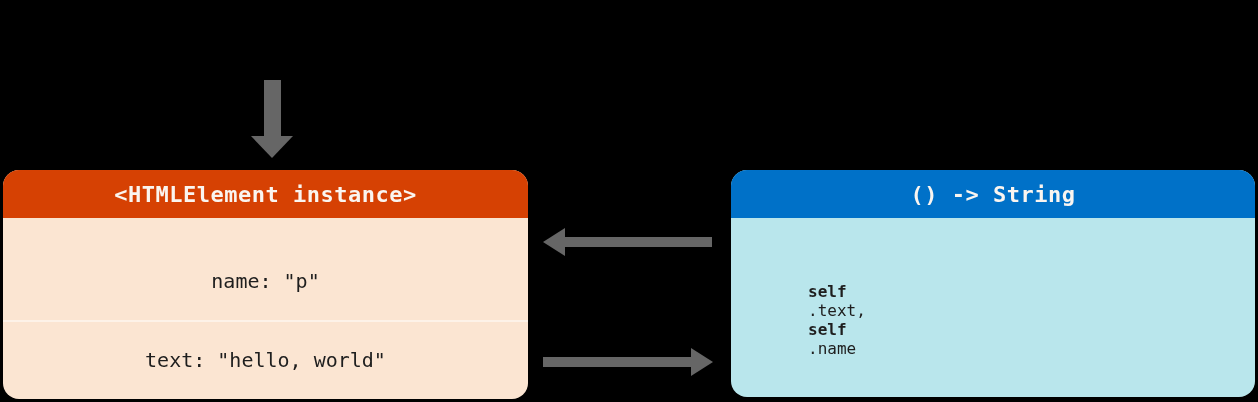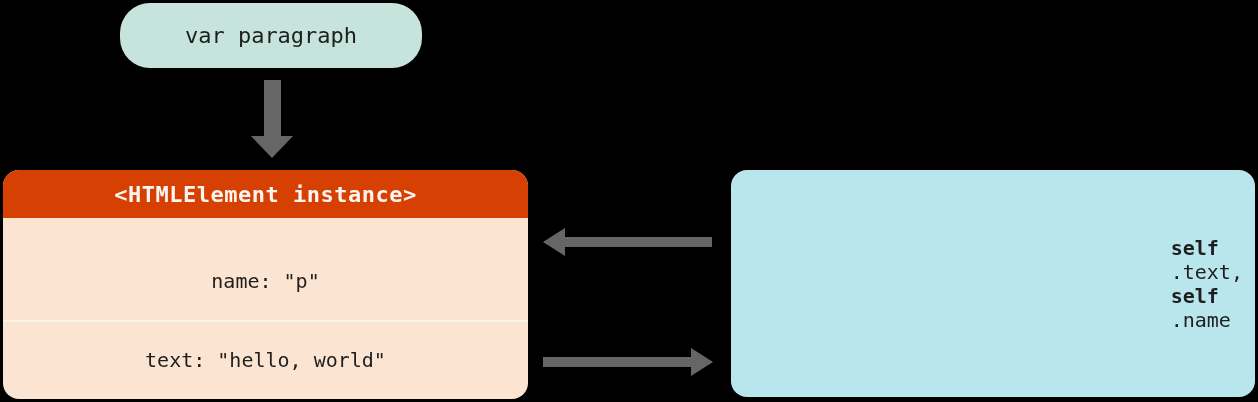--- a/index.html
+++ b/index.html
@@ -93,35 +93,32 @@
     color: var(--body-text, #1E1E1E);
   }
   .row + .row {
     border-top: 2px solid var(--instance-divider, #FDF2E8);
   }
 
   .closure-body {
     flex: 1;
     display: flex;
     align-items: center;
-    justify-content: flex-end;
-    font-size: 20px;
+    justify-content: flex-start;
+    font-size: 16px;
     color: var(--body-text, #1E1E1E);
   }
   .segline { white-space: pre; }
   .bold { font-weight: bold; }
 </style>
 </head>
 <body>
 
 <div class="canvas">
 
-  <div class="var-node">
-    <span>var paragraph</span>
-  </div>
 
   <div>
     <div class="shaft" style="left:264px; top:80px; width:17px; height:57px;"></div>
     <div class="head" style="left:251px; top:136px; border-left:21px solid transparent; border-right:21px solid transparent; border-top:22px solid var(--arrow,#666666);"></div>
   </div>
 
   <div class="node instance-node">
     <div class="node-header">&lt;HTMLElement instance&gt;</div>
     <div class="rows">
       <div class="row">name: "p"</div>
@@ -133,20 +130,21 @@
     <div class="head" style="left:543px; top:228px; border-top:14px solid transparent; border-bottom:14px solid transparent; border-right:22px solid var(--arrow,#666666);"></div>
     <div class="shaft" style="left:565px; top:237px; width:147px; height:10px;"></div>
   </div>
 
   <div>
     <div class="shaft" style="left:543px; top:357px; width:148px; height:10px;"></div>
     <div class="head" style="left:691px; top:348px; border-top:14px solid transparent; border-bottom:14px solid transparent; border-left:22px solid var(--arrow,#666666);"></div>
   </div>
 
   <div class="node closure-node">
+    <div class="node-header">() -&gt; String</div>
     <div class="closure-body">
       <span class="segline">
         <span class="bold">self</span>
         <span>.text, </span>
         <span class="bold">self</span>
         <span>.name</span>
       </span>
     </div>
   </div>
 

